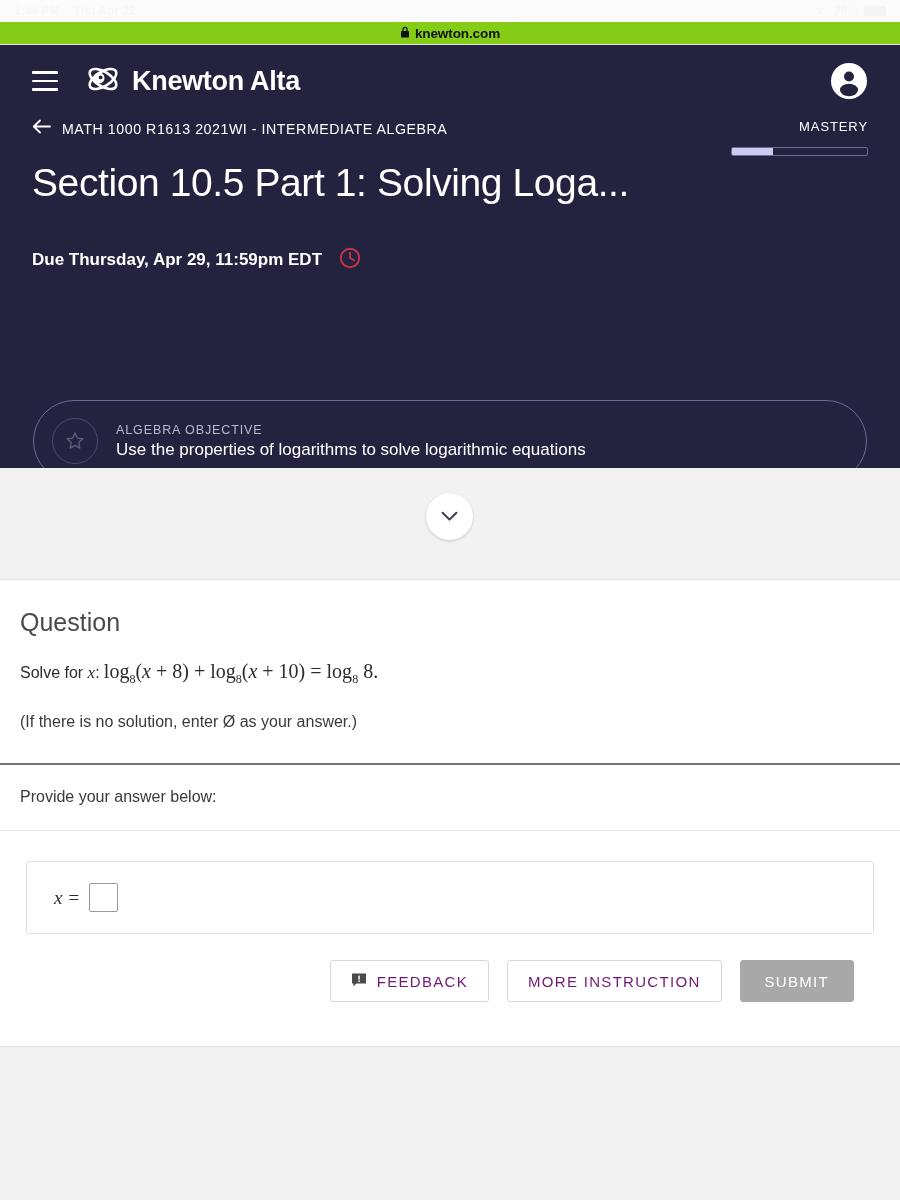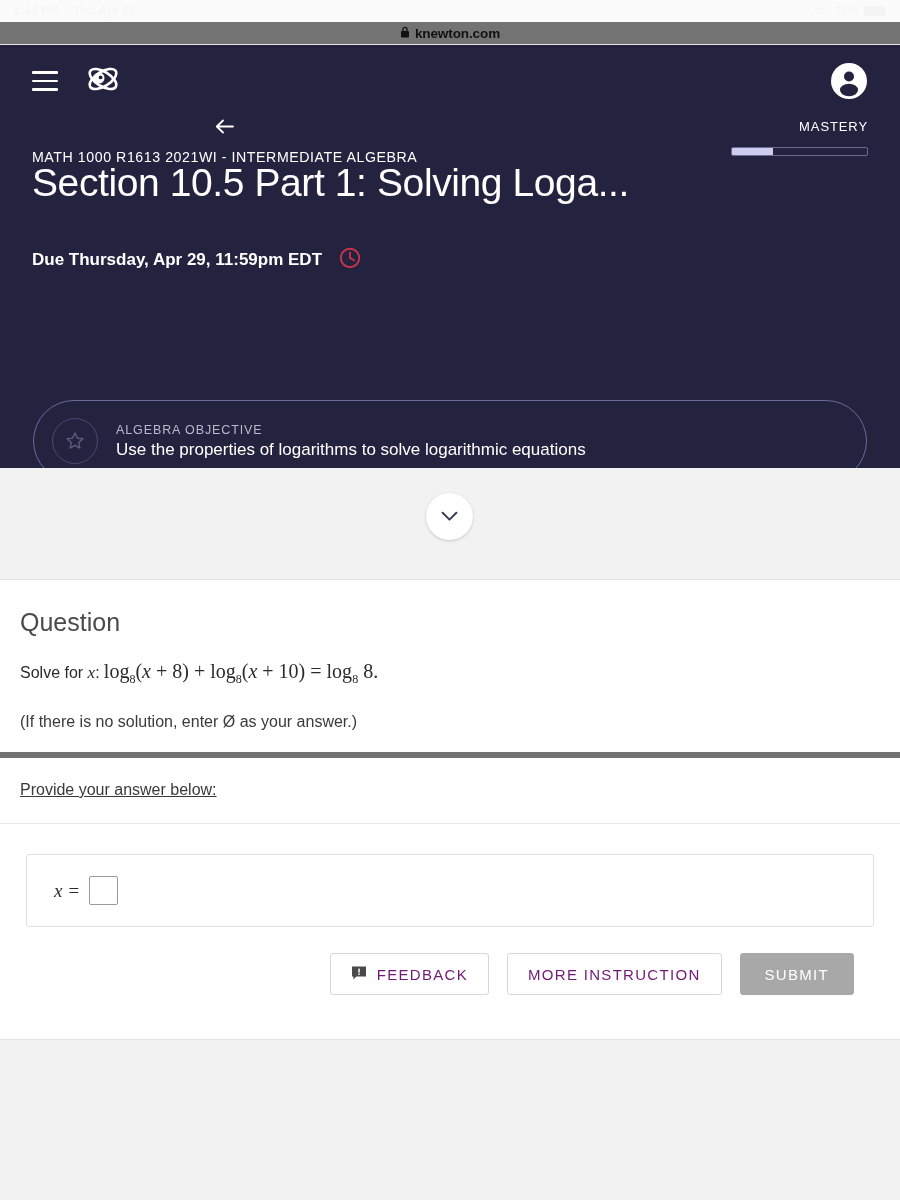--- a/index.html
+++ b/index.html
@@ -32,21 +32,21 @@
     width: 22px; height: 10px;
     border: 1px solid #f4f4f4;
     border-radius: 2px;
     background: #f4f4f4;
   }
 
   
   .url-bar {
     height: 23px;
     width: 900px;
-    background: #737373;
+    background: #84cc16;
     display: flex;
     align-items: center;
     justify-content: center;
     gap: 5px;
     border-bottom: 1px solid #e4e4e4;
   }
   .url-text {
     font-size: 13.5px;
     font-weight: bold;
     color: #111;
@@ -93,21 +93,20 @@
   
   .crumb-row {
     display: flex;
     align-items: flex-start;
     margin-top: 16px;
     height: 30px;
   }
   .crumb {
     display: flex; align-items: center; gap: 11px;
     cursor: pointer;
-    flex-direction: column;
   }
   .crumb-text {
     font-size: 14.2px;
     letter-spacing: 0.55px;
     color: #ffffff;
     white-space: nowrap;
   }
   .mastery-wrap {
     margin-left: auto;
     width: 140px;
@@ -210,22 +209,22 @@
     position: absolute;
     top: 111px;
     left: 0;
     width: 900px;
     background: #ffffff;
     border-top: 1px solid #e3e3e3;
     border-bottom: 1px solid #e3e3e3;
   }
 
   .card-question {
-    padding: 28px 20px 21px 20px;
-    border-bottom: 6px solid #737373;
+    padding: 28px 20px 32px 20px;
+    border-bottom: 2px solid #737373;
   }
   .q-heading {
     font-size: 25px;
     color: #4a4a4a;
     font-weight: normal;
     margin-bottom: 23px;
   }
   .q-prompt {
     font-size: 17px;
     color: #2b2b2b;
@@ -243,21 +242,20 @@
     font-size: 16px;
     color: #3a3a3a;
     font-family: "Liberation Sans", sans-serif;
   }
 
   .card-provide {
     padding: 23px 20px 24px 20px;
     border-bottom: 1px solid #e8e8e8;
     font-size: 16px;
     color: #3a3a3a;
-    text-decoration: underline;
   }
 
   .card-answer { padding: 30px 26px 22px 26px; }
   .answer-box {
     border: 1px solid #e0e0e0;
     border-radius: 3px;
     height: 73px;
     display: flex;
     align-items: center;
     padding-left: 27px;
@@ -356,20 +354,21 @@
     </div>
     <div class="brand">
       <span>
         <svg width="34" height="32" viewBox="0 0 34 32">
           <ellipse cx="17" cy="16" rx="15" ry="7.2" fill="none" stroke="#fff" stroke-width="2.6" transform="rotate(-32 17 16)"></ellipse>
           <ellipse cx="17" cy="16" rx="15" ry="7.2" fill="none" stroke="#fff" stroke-width="2.6" transform="rotate(32 17 16)"></ellipse>
           <circle cx="13" cy="15" r="5.5" fill="#fff"></circle>
           <circle cx="14.6" cy="14.4" r="1.9" fill="#232340"></circle>
         </svg>
       </span>
+      <span class="brand-name">Knewton Alta</span>
     </div>
     <div class="avatar-btn">
       <svg width="38" height="38" viewBox="0 0 38 38">
         <circle cx="19" cy="19" r="18" fill="#fff"></circle>
         <circle cx="19" cy="14.5" r="5" fill="#232340"></circle>
         <ellipse cx="19" cy="28" rx="9" ry="6.2" fill="#232340"></ellipse>
       </svg>
     </div>
   </div>
 

